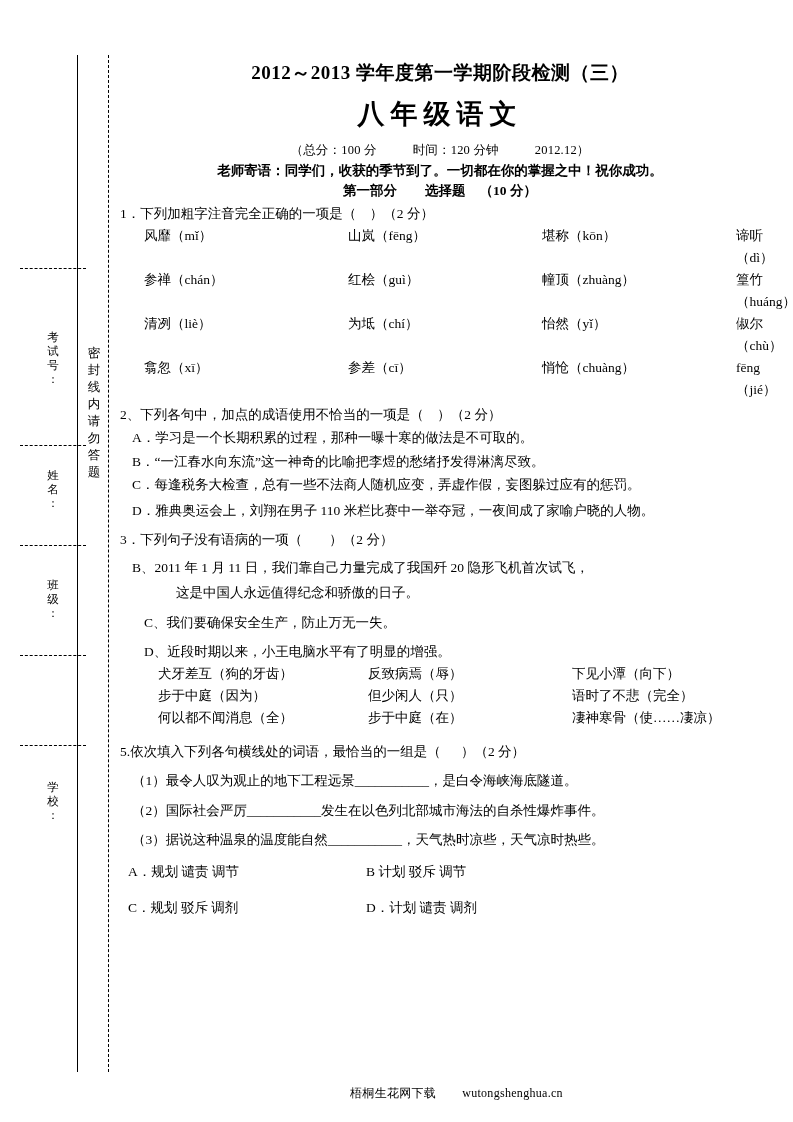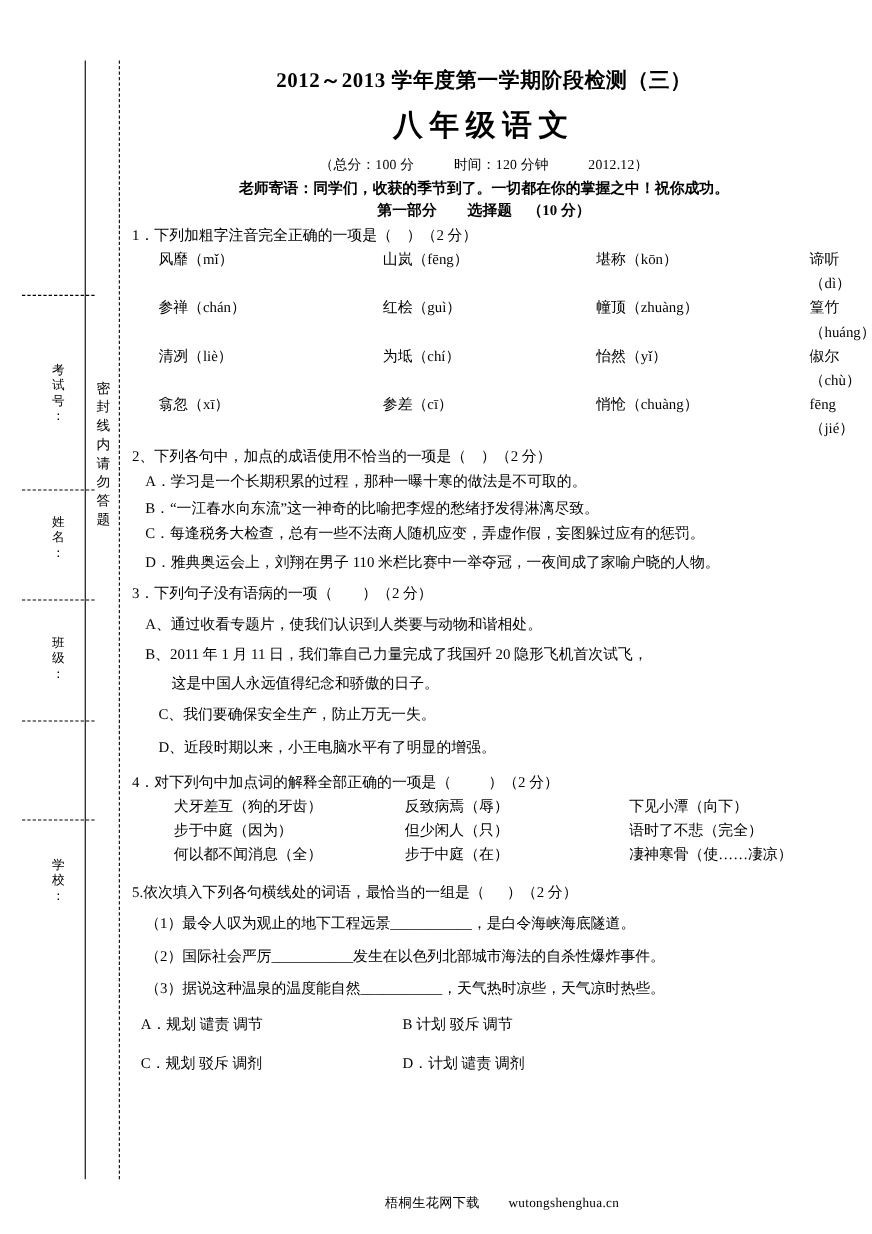--- a/index.html
+++ b/index.html
@@ -120,21 +120,21 @@
   .part-head .gap { display: inline-block; width: 28px; }
 
   .q {
     font-size: 13.5px;
     line-height: 21.5px;
     margin: 2px 0 0 0;
     white-space: pre-wrap;
   }
   .q.ind1 { margin-left: 12px; }
   .q.ind2 { margin-left: 24px; }
-  .q.ind3 { margin-left: 36px; }
+  .q.ind3 { margin-left: 56px; }
 
   .opt-row {
     font-size: 13.5px;
     line-height: 22px;
     margin-left: 24px;
     display: flex;
     gap: 32px;
   }
   .opt-row .c1 { width: 172px; flex: none; }
   .opt-row .c2 { width: 162px; flex: none; }
@@ -250,27 +250,25 @@
       <span class="c3">fēng（jié）</span>
     </div>
 
     <div class="q" style="margin-top:3px">2、下列各句中，加点的成语使用不恰当的一项是（    ）（2 分）</div>
     <div class="q ind1">A．学习是一个长期积累的过程，那种一曝十寒的做法是不可取的。</div>
     <div class="q ind1">B．“一江春水向东流”这一神奇的比喻把李煜的愁绪抒发得淋漓尽致。</div>
     <div class="q ind1">C．每逢税务大检查，总有一些不法商人随机应变，弄虚作假，妄图躲过应有的惩罚。</div>
     <div class="q ind1" style="margin-top:4px">D．雅典奥运会上，刘翔在男子 110 米栏比赛中一举夺冠，一夜间成了家喻户晓的人物。</div>
 
     <div class="q" style="margin-top:8px">3．下列句子没有语病的一项（        ）（2 分）</div>
-    <div class="q ind1" style="margin-top:6px">A、通过收看专题片，使我们认识到人类要与动物和谐相处。</div>
     <div class="q ind1" style="margin-top:6px">B、2011 年 1 月 11 日，我们靠自己力量完成了我国歼 20 隐形飞机首次试飞，</div>
     <div class="q ind3" style="margin-top:4px">这是中国人永远值得纪念和骄傲的日子。</div>
     <div class="q ind2" style="margin-top:8px">C、我们要确保安全生产，防止万无一失。</div>
     <div class="q ind2" style="margin-top:8px">D、近段时期以来，小王电脑水平有了明显的增强。</div>
 
-    <div class="q" style="margin-top:10px">4．对下列句中加点词的解释全部正确的一项是（          ）（2 分）</div>
     <div class="opt-row" style="margin-left:38px">
       <span class="c1" style="width:178px">犬牙差互（狗的牙齿）</span>
       <span class="c2" style="width:172px">反致病焉（辱）</span>
       <span class="c3">下见小潭（向下）</span>
     </div>
     <div class="opt-row" style="margin-left:38px">
       <span class="c1" style="width:178px">步于中庭（因为）</span>
       <span class="c2" style="width:172px">但少闲人（只）</span>
       <span class="c3">语时了不悲（完全）</span>
     </div>

